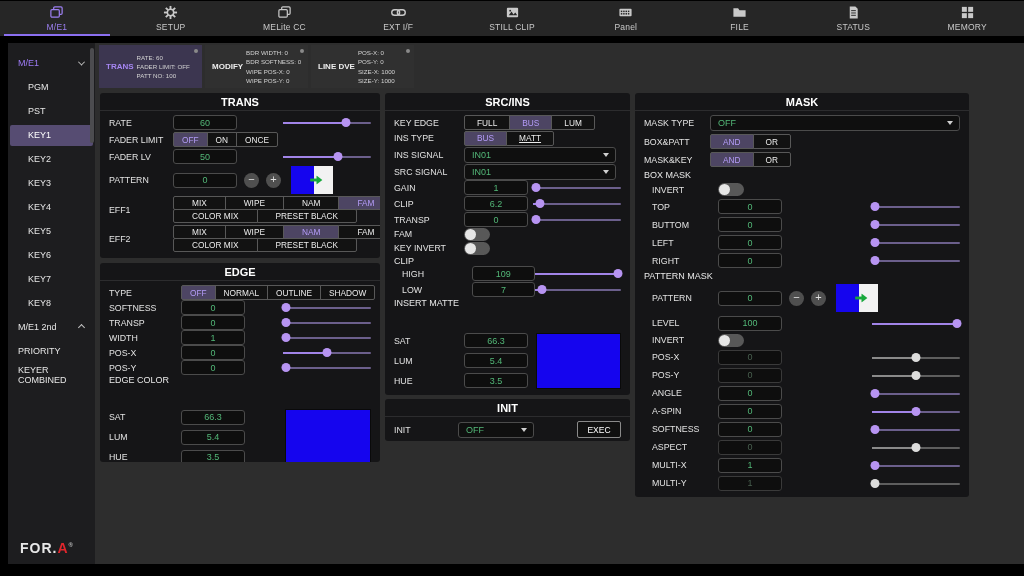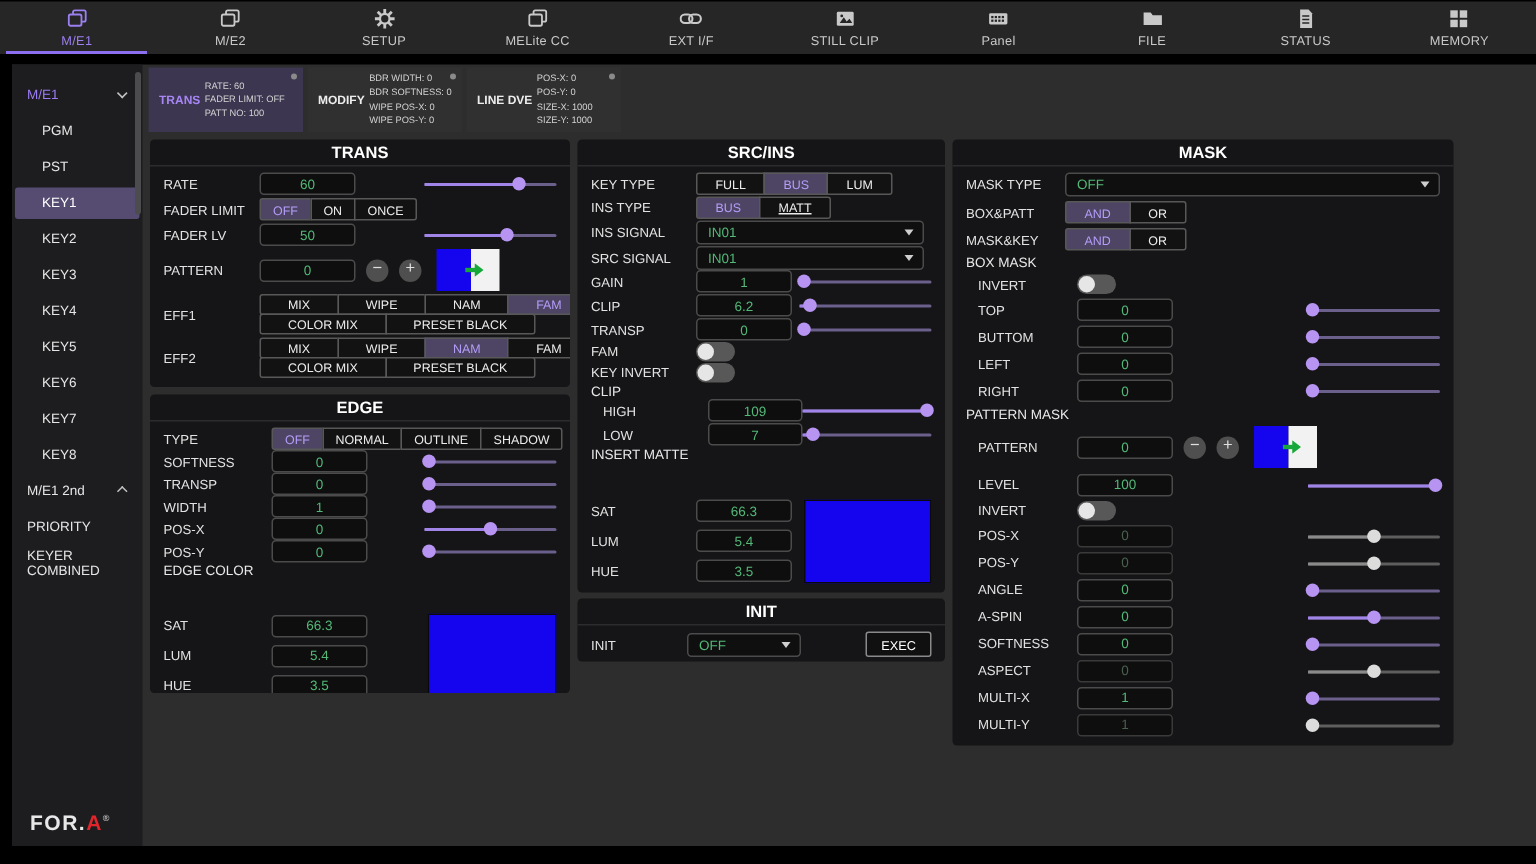--- a/index.html
+++ b/index.html
@@ -143,27 +143,20 @@
 <nav class="topbar" id="topbar">
     <div class="tab active">
       <span class="ticon"><svg viewBox="0 0 16 16" width="15" height="15">
           <rect x="5" y="2" width="9" height="8" rx="1.2" fill="none" stroke="currentColor" stroke-width="1.3"></rect>
           <rect x="2" y="5" width="9" height="8" rx="1.2" fill="#262626" stroke="currentColor" stroke-width="1.3"></rect>
         </svg></span>
       <span class="tlabel">M/E1</span>
     </div>
     <div class="tab">
       <span class="ticon"><svg viewBox="0 0 16 16" width="15" height="15">
-          <rect x="5" y="2" width="9" height="8" rx="1.2" fill="none" stroke="currentColor" stroke-width="1.3"></rect>
-          <rect x="2" y="5" width="9" height="8" rx="1.2" fill="#262626" stroke="currentColor" stroke-width="1.3"></rect>
-        </svg></span>
-      <span class="tlabel">M/E2</span>
-    </div>
-    <div class="tab">
-      <span class="ticon"><svg viewBox="0 0 16 16" width="15" height="15">
           <g stroke="currentColor" stroke-width="2">
             <line x1="8" y1="1" x2="8" y2="5"></line>
             <line x1="8" y1="11" x2="8" y2="15"></line>
             <line x1="1" y1="8" x2="5" y2="8"></line>
             <line x1="11" y1="8" x2="15" y2="8"></line>
             <line x1="3" y1="3" x2="5.8" y2="5.8"></line>
             <line x1="10.2" y1="10.2" x2="13" y2="13"></line>
             <line x1="13" y1="3" x2="10.2" y2="5.8"></line>
             <line x1="5.8" y1="10.2" x2="3" y2="13"></line>
           </g>
@@ -481,21 +474,21 @@
         </div>
         <div class="swatch" style="background: rgb(21, 5, 238);"></div>
       </div>
     </div>
 </section>
 
 <section class="panel" id="panel-srcins">
   <div class="ph">SRC/INS</div>
   <div class="pbody">
       <div class="row">
-        <span class="flabel">KEY TYPE</span>
+        <span class="flabel">KEY EDGE</span>
         <div class="btngroup">
           <div class="btn" style="padding: 0px 12px;">FULL</div>
           <div class="btn sel" style="padding: 0px 12px;">BUS</div>
           <div class="btn" style="padding: 0px 12px;">LUM</div>
         </div>
       </div>
       <div class="row">
         <span class="flabel">INS TYPE</span>
         <div class="btngroup">
           <div class="btn sel" style="padding: 0px 12px;">BUS</div>

